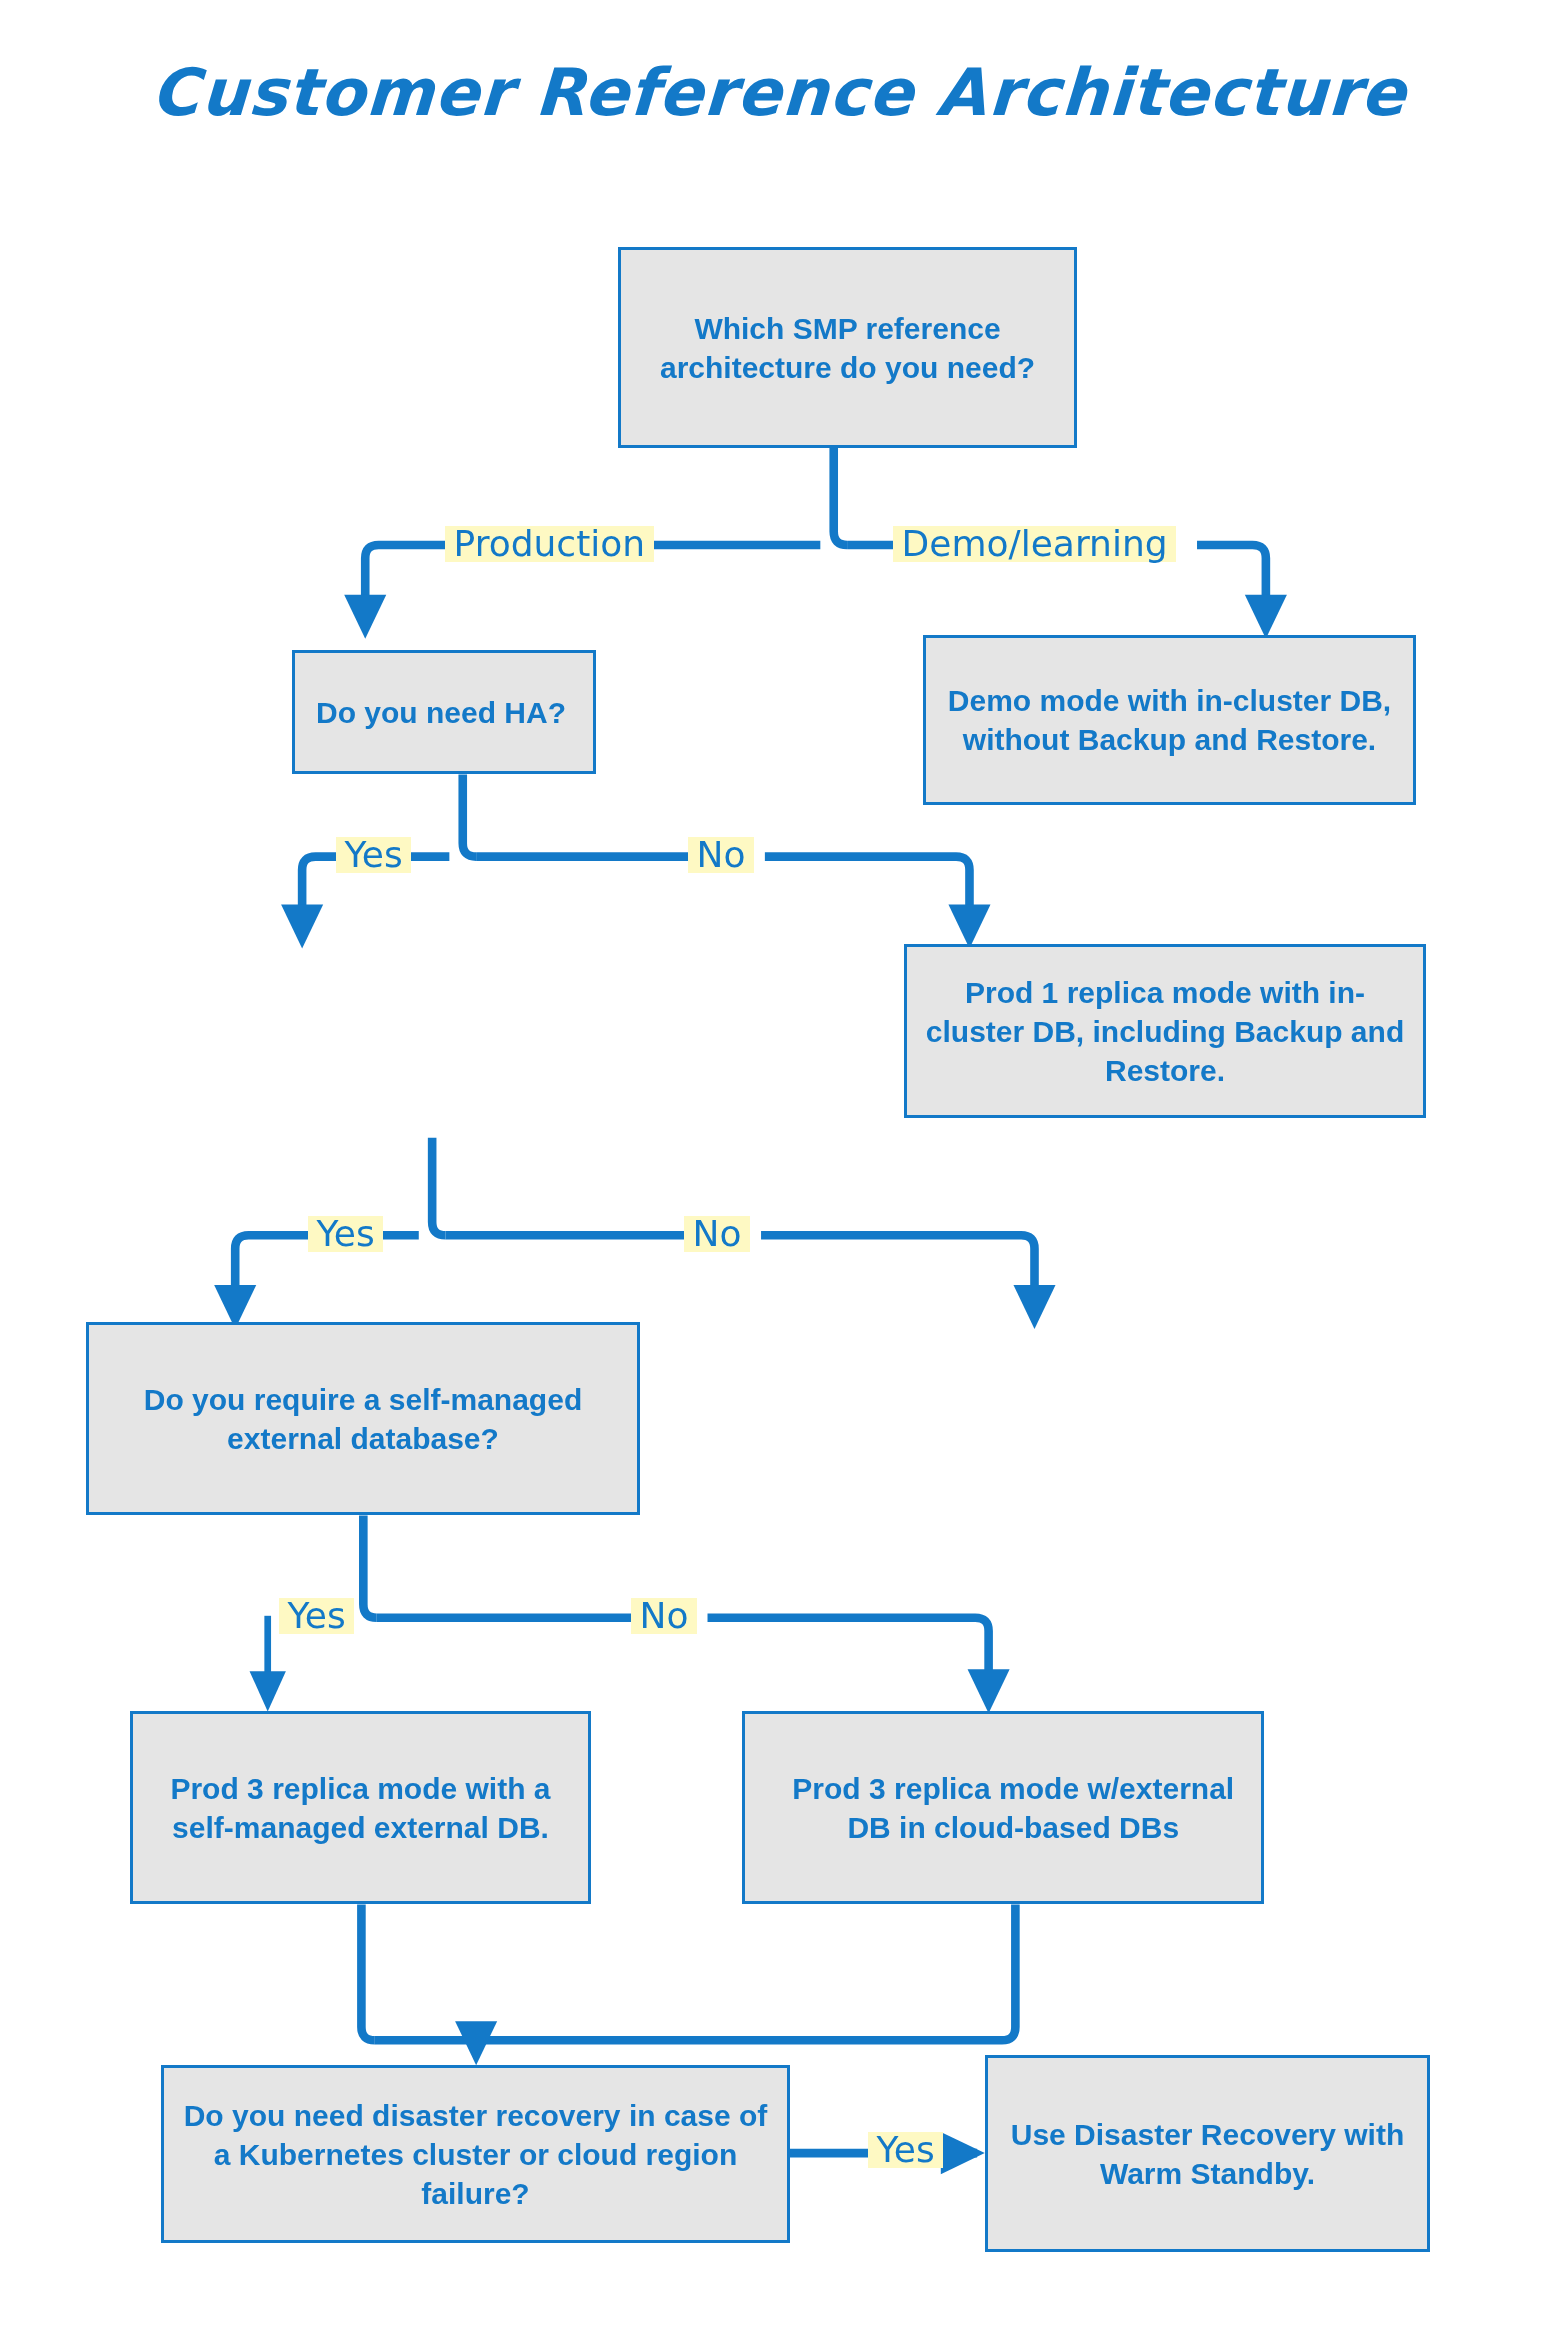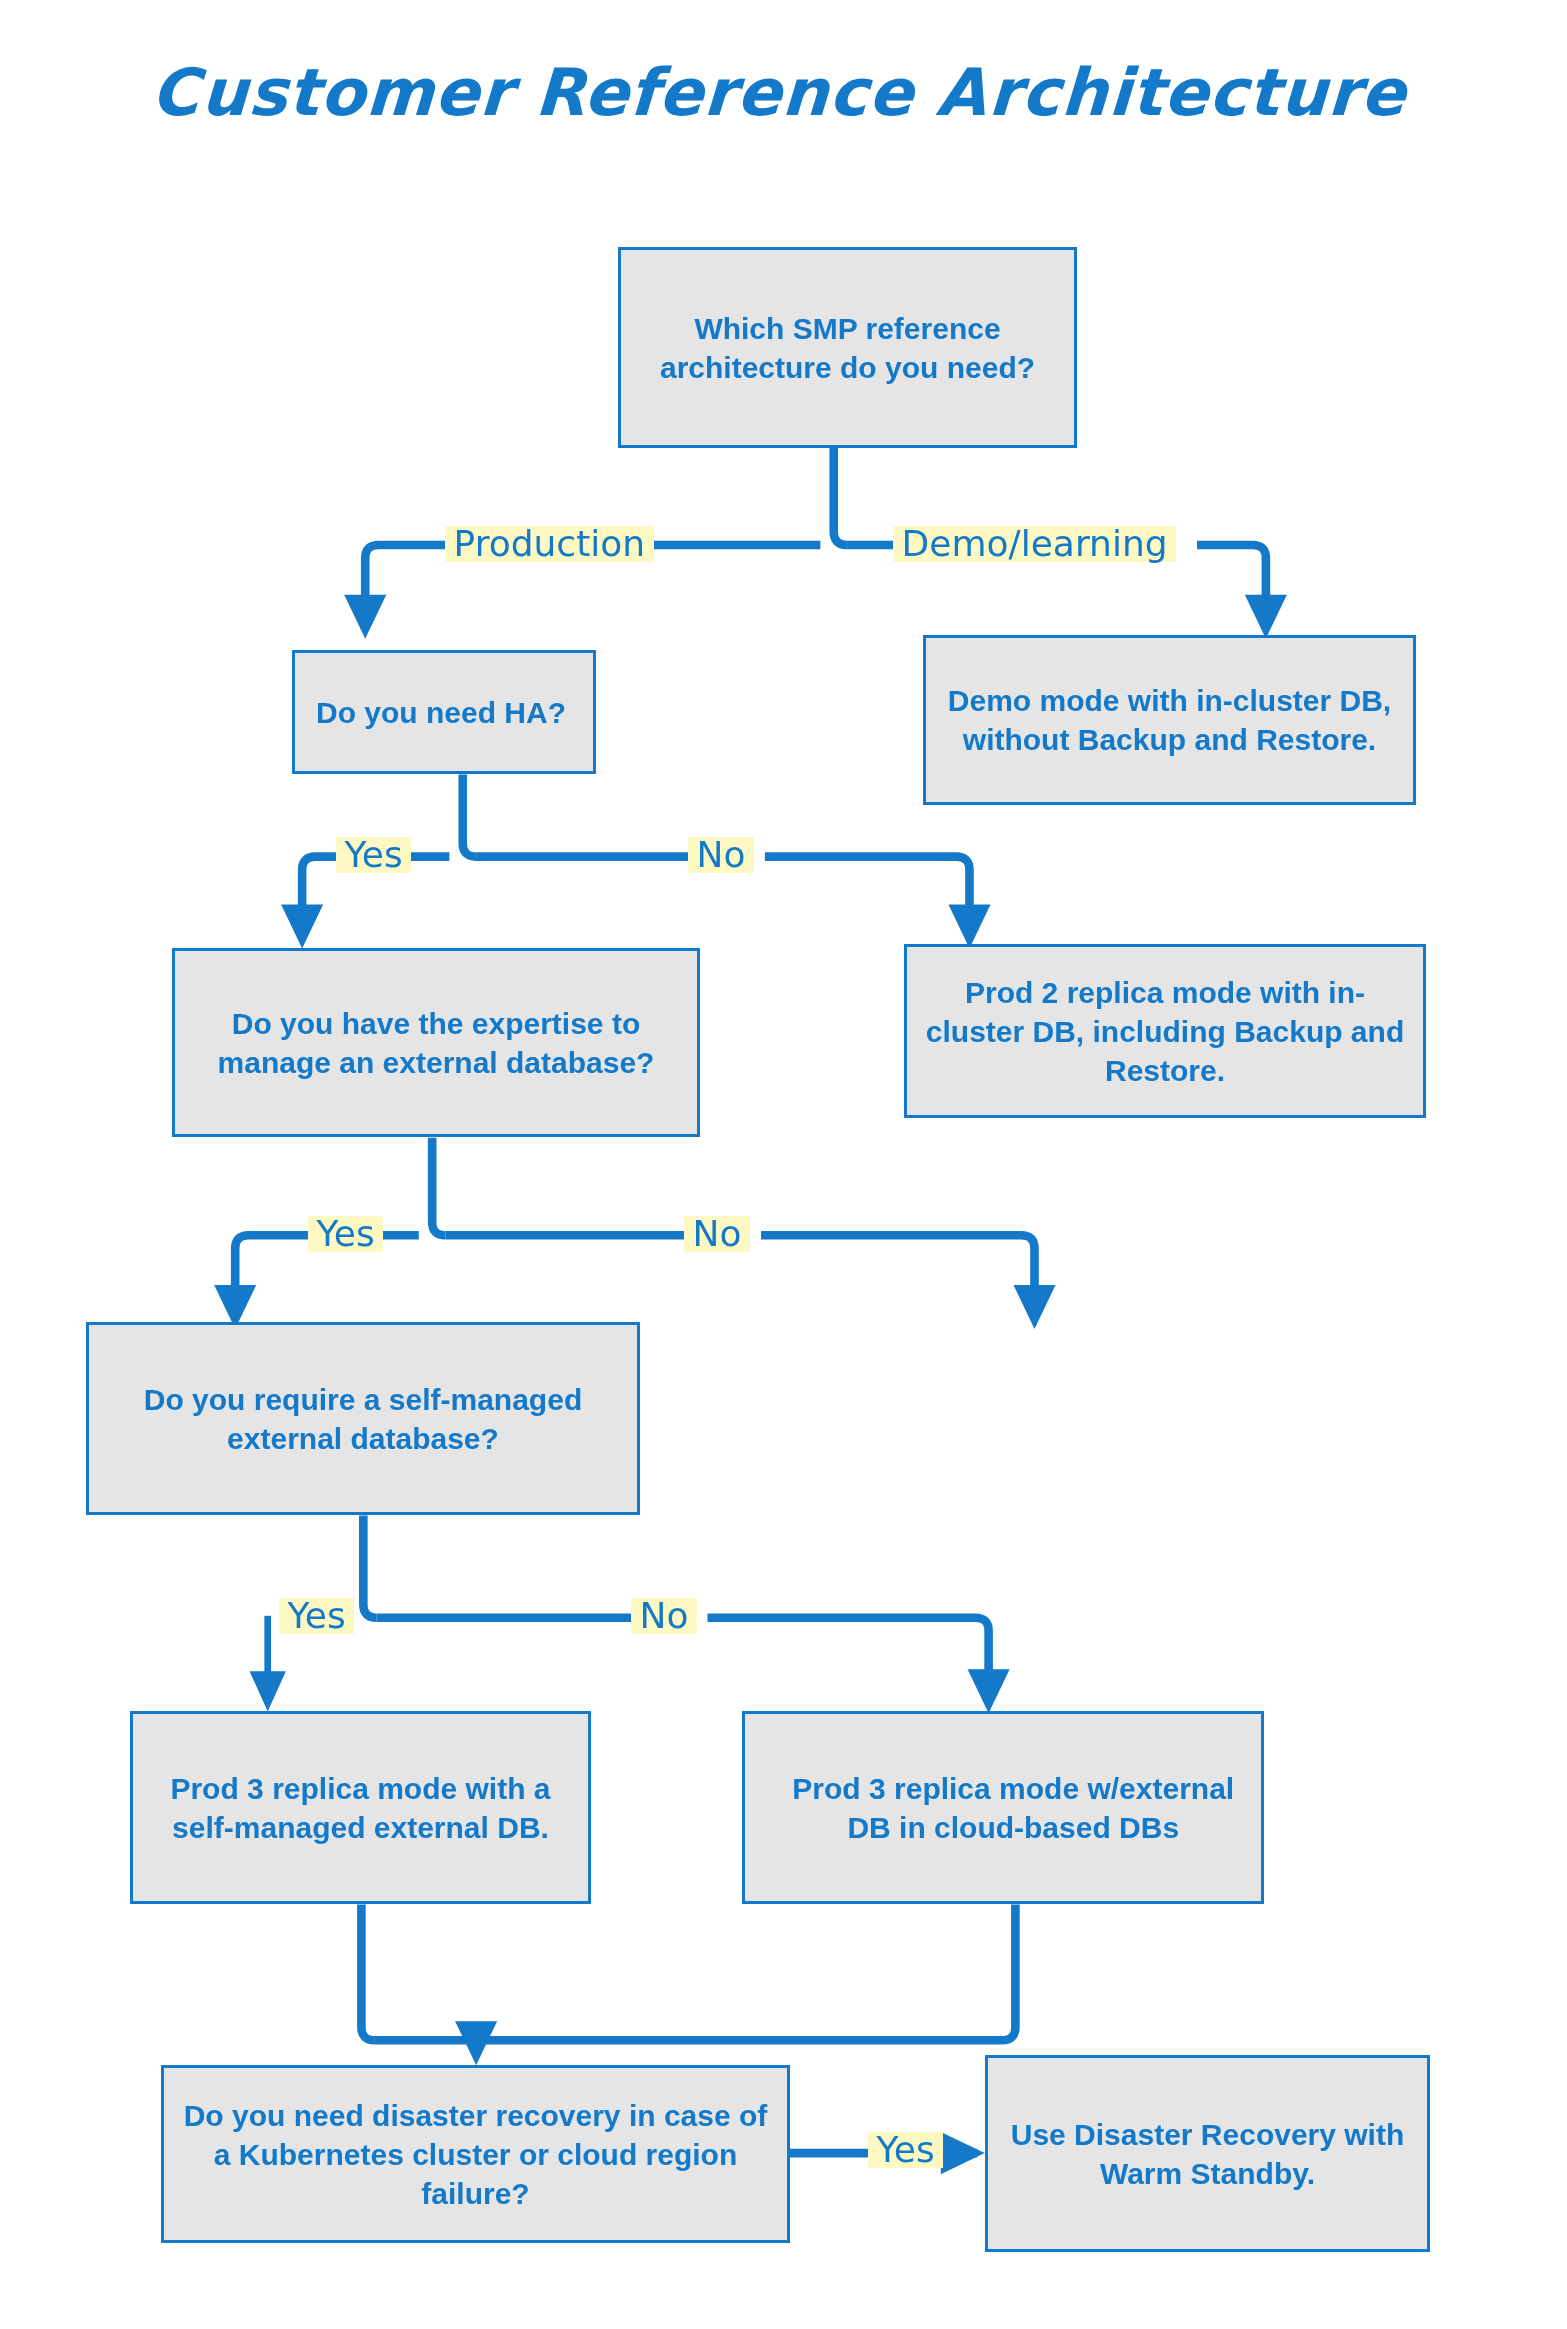--- a/index.html
+++ b/index.html
@@ -166,26 +166,23 @@
 
   <div class="node" style="left:923px; top:635px; width:493px; height:170px;">
     <span>Demo mode with in-cluster DB, without Backup and Restore.</span>
   </div>
 
   <div class="node left-align" style="left:292px; top:650px; width:304px; height:124px;">
     <span>Do you need HA?</span>
   </div>
 
   <div class="node" style="left:904px; top:944px; width:522px; height:174px;">
-    <span>Prod 2 replica mode with in-cluster DB, including Backup and Restore.</span>
-  </div>
-
-  <div class="node" style="left:172px; top:948px; width:528px; height:189px;">
-    <span>Do you have the expertise to manage an external database?</span>
-  </div>
+    <span>Prod 1 replica mode with in-cluster DB, including Backup and Restore.</span>
+  </div>
+
 
 
   <div class="node" style="left:86px; top:1322px; width:554px; height:193px;">
     <span>Do you require a self-managed external database?</span>
   </div>
 
   <div class="node" style="left:130px; top:1711px; width:461px; height:193px;">
     <span>Prod 3 replica mode with a self-managed external DB.</span>
   </div>
 

